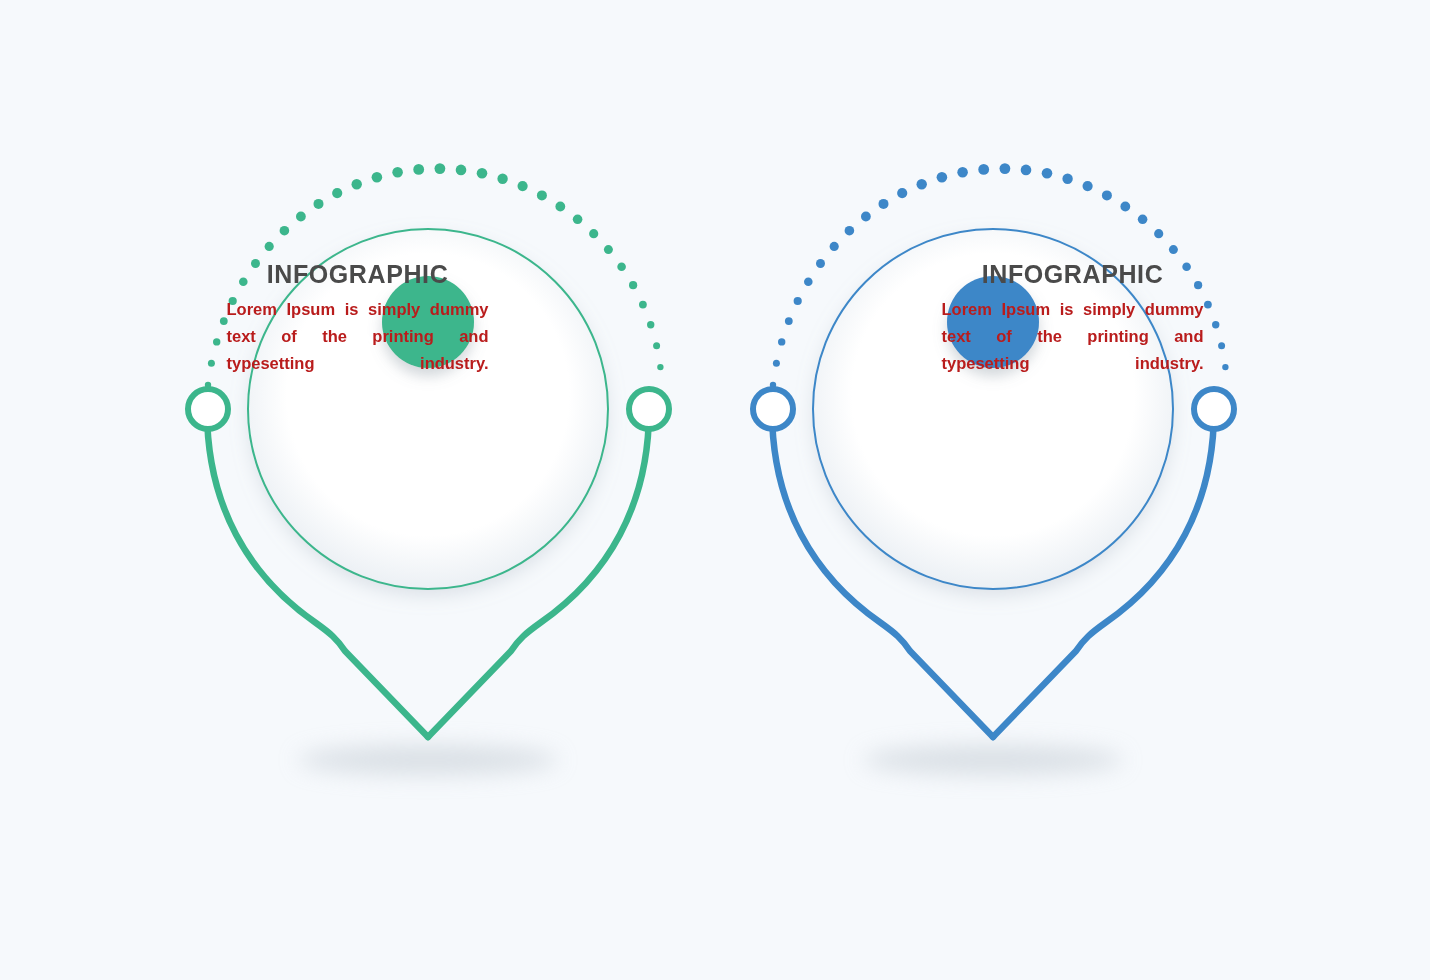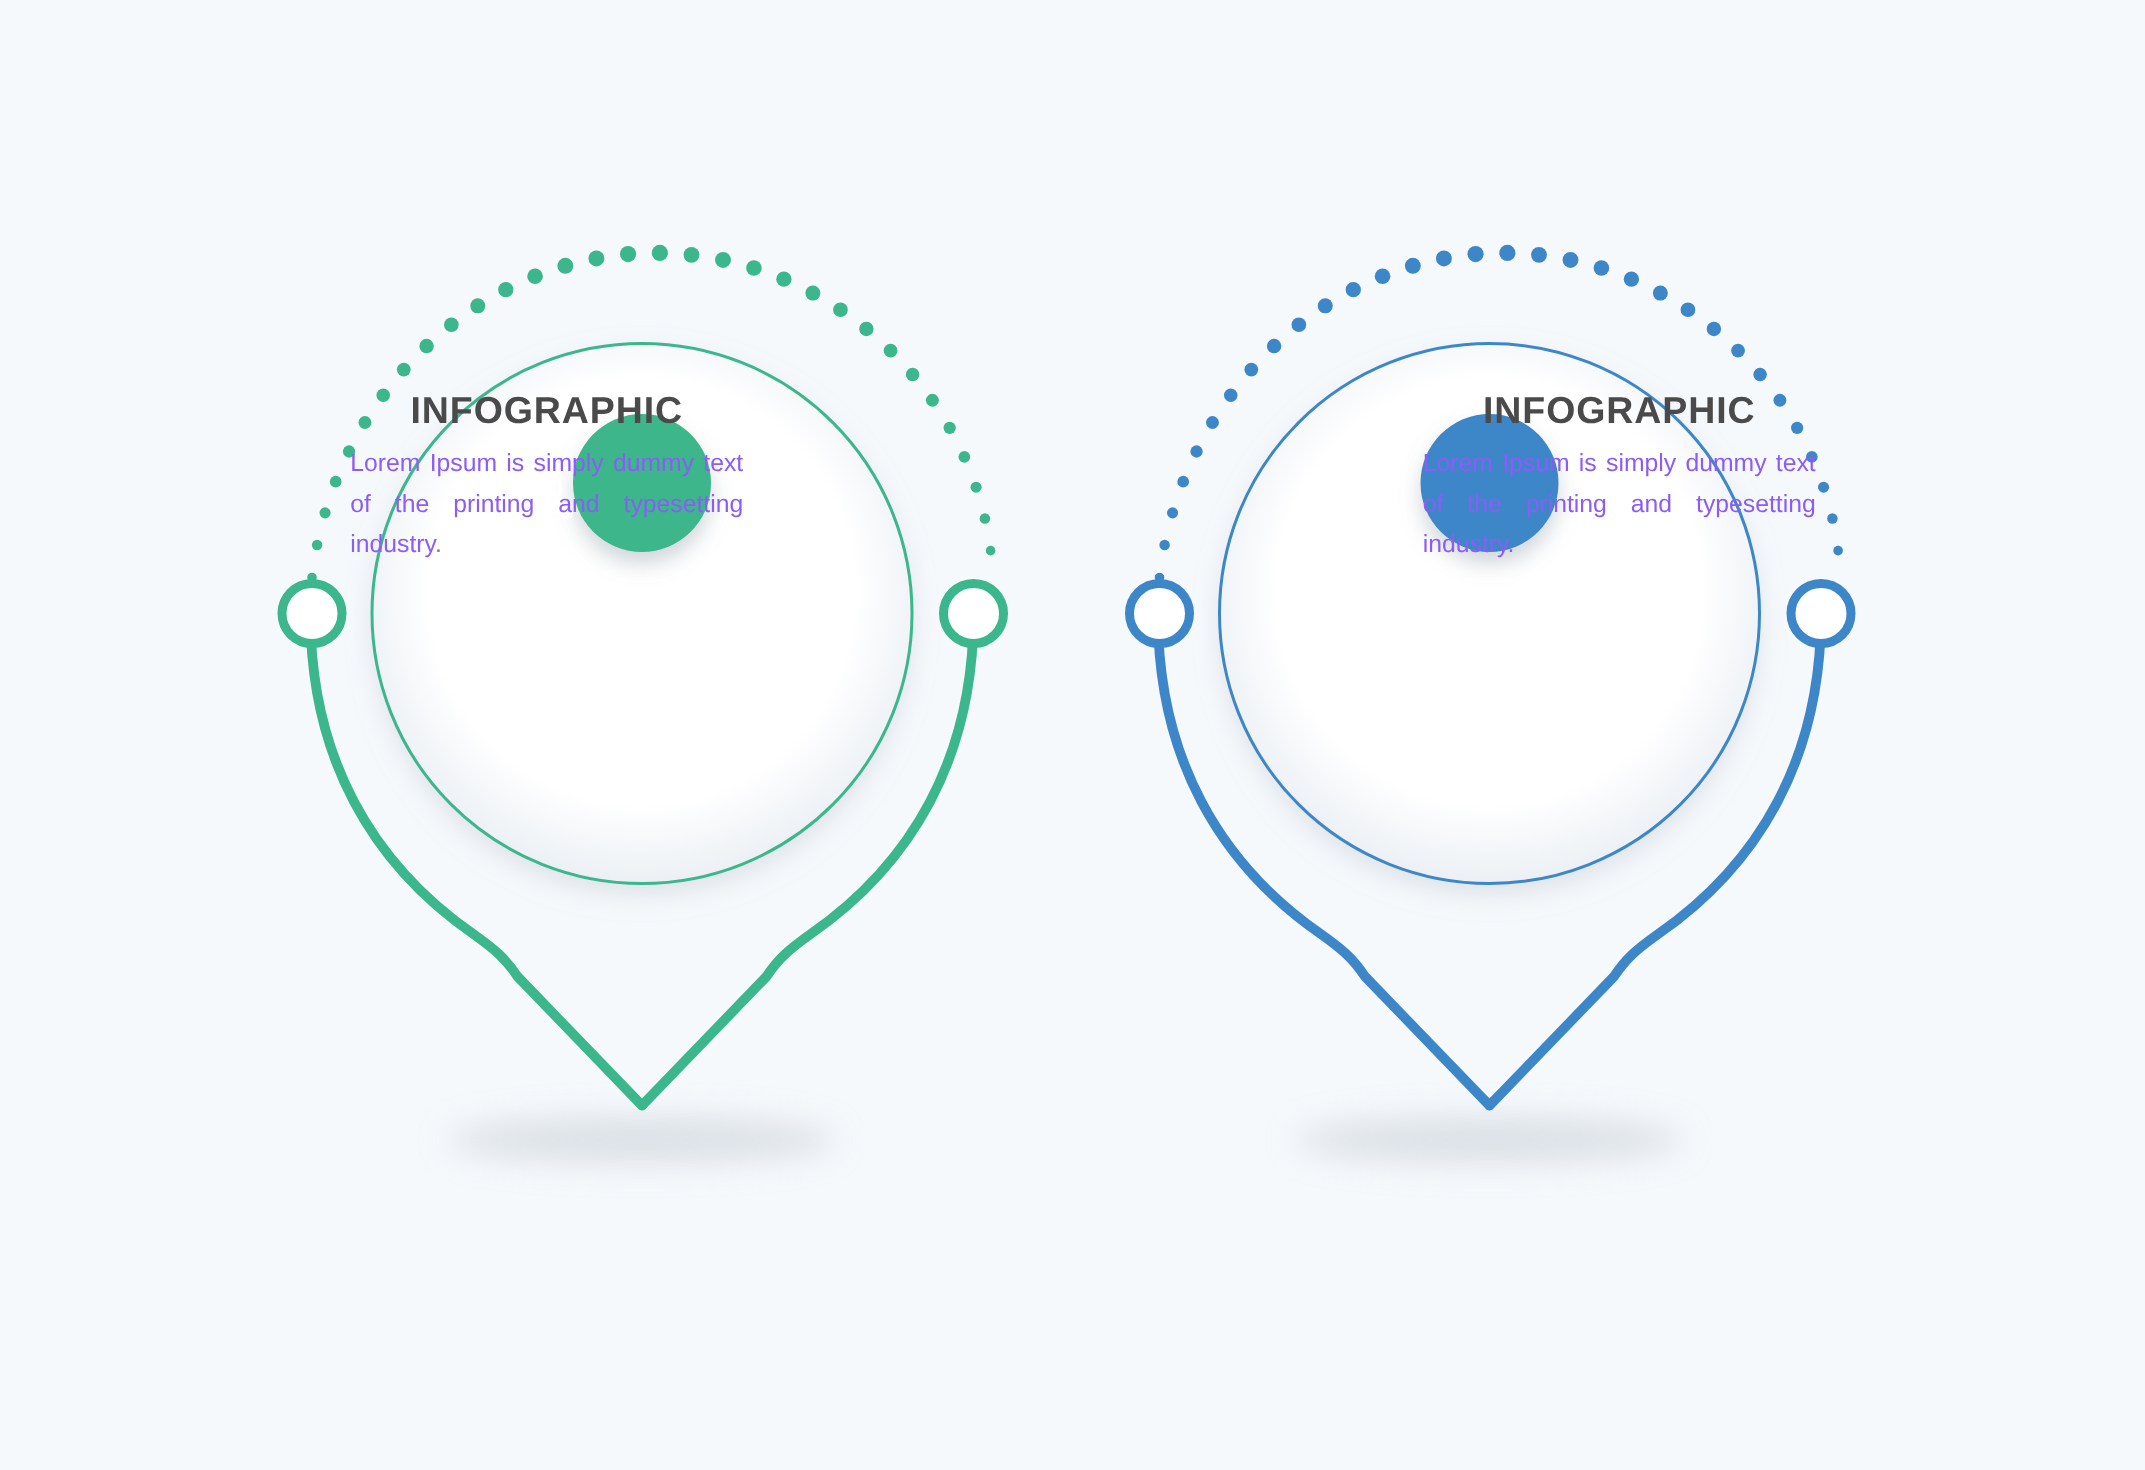--- a/index.html
+++ b/index.html
@@ -19,21 +19,20 @@
     position: relative;
     width: 1430px;
     height: 980px;
   }
 
   .panel {
     position: absolute;
     top: 0;
     width: 715px;
     height: 980px;
-    padding-left: 14px;
   }
 
   .panel-svg {
     position: absolute;
     left: 0;
     top: 0;
     width: 715px;
     height: 980px;
     display: block;
   }
@@ -57,24 +56,25 @@
     color: #4a4a4a;
     margin: 0 0 9px 0;
     line-height: 1;
     white-space: nowrap;
   }
 
   .desc {
     font-family: "Liberation Sans", sans-serif;
     font-size: 16.5px;
     line-height: 27px;
-    color: #8b5cf6;
+    color: #b91c1c;
     text-align: justify;
     text-align-last: justify;
     margin: 0;
+    font-weight: bold;
   }
 
   
   .icon-wrap {
     position: absolute;
     left: 50%;
     transform: translateX(-50%);
     top: 286px;
     width: 88px;
     height: 88px;

